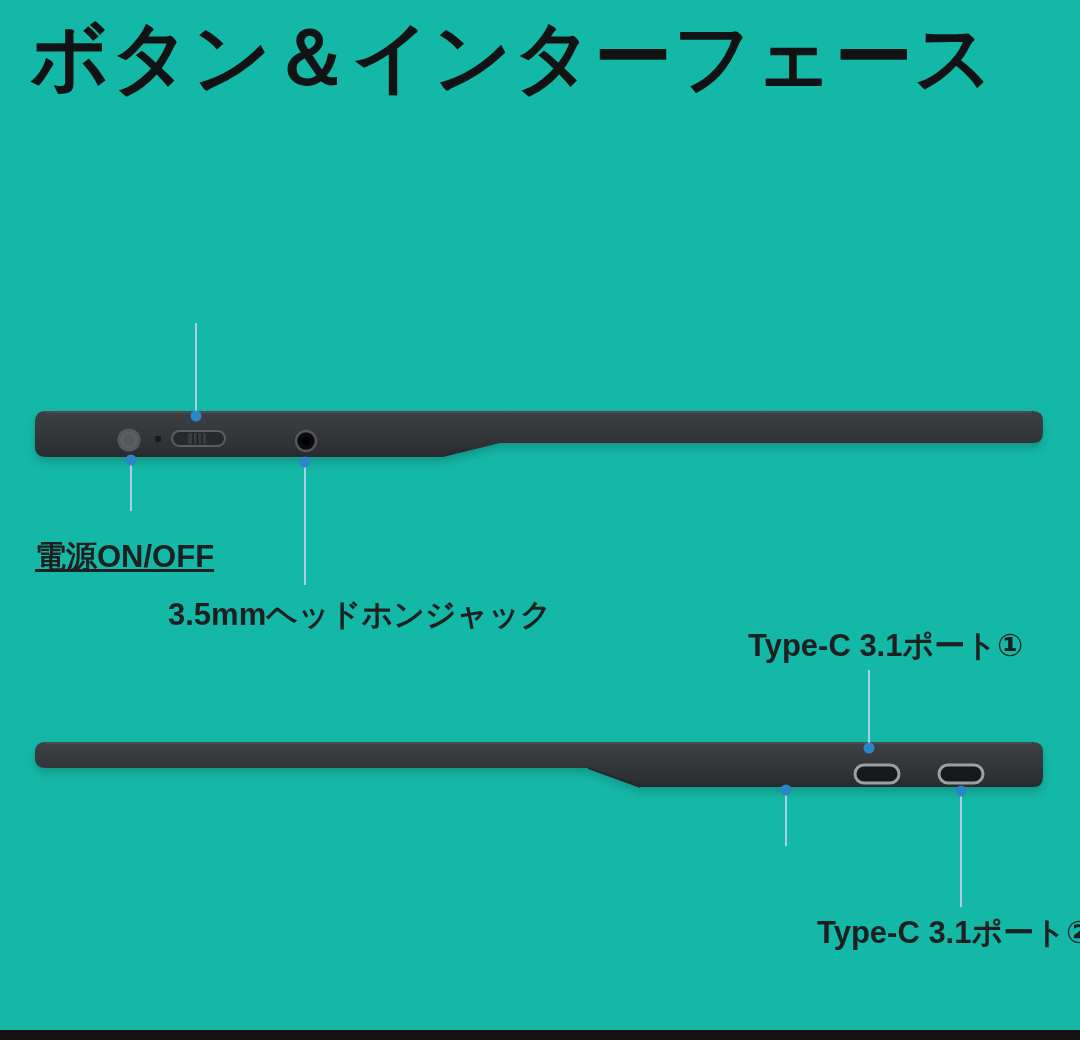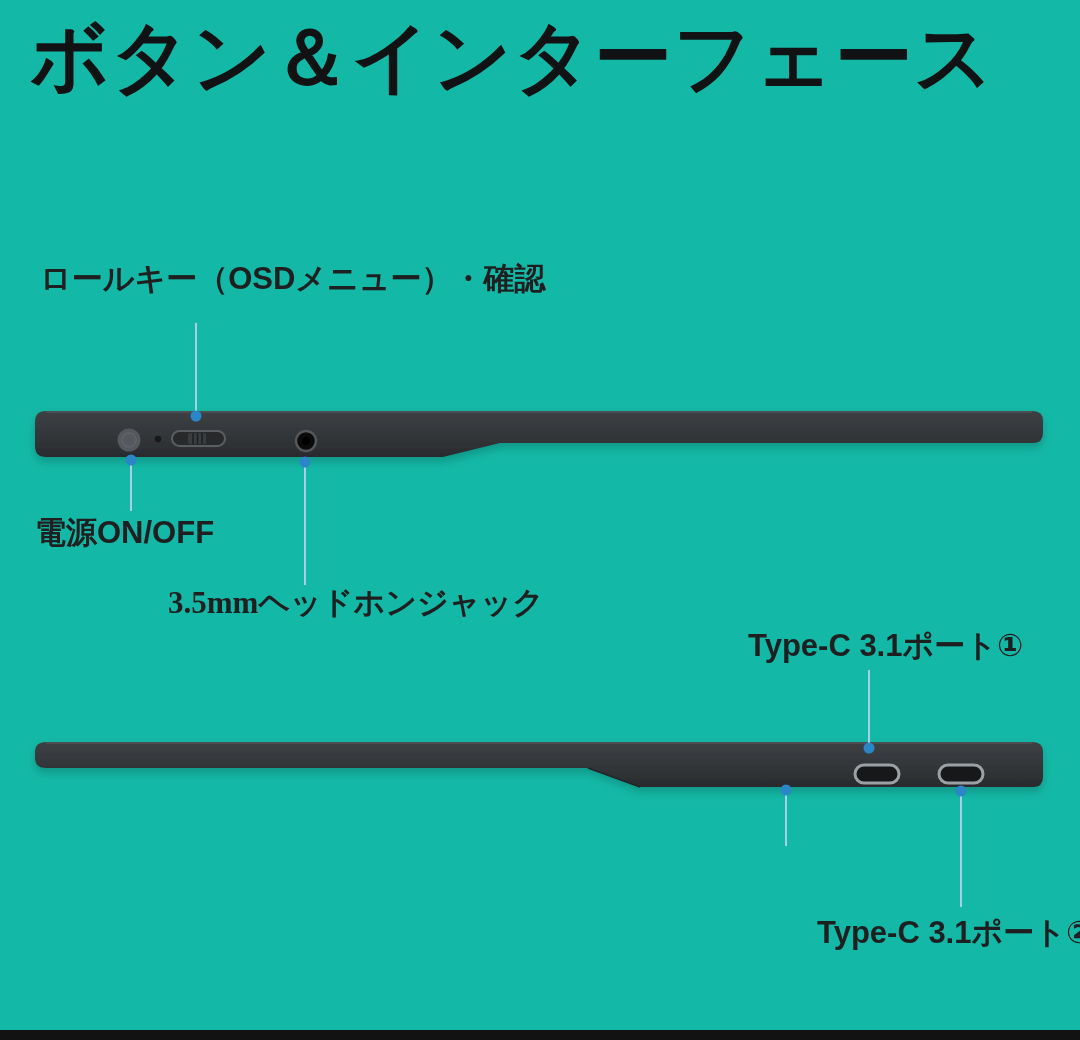--- a/index.html
+++ b/index.html
@@ -15,23 +15,23 @@
     position:absolute;left:30px;top:6px;width:1020px;
     font-size:78px;font-weight:900;letter-spacing:1px;
     color:#111214;white-space:nowrap;
   }
   .lbl{
     position:absolute;
     font-size:31px;font-weight:700;color:#1e1f21;
     white-space:nowrap;line-height:1.1;
   }
   #lbl-rollkey{left:40px;top:262px;}
-  #lbl-power1{left:35px;top:516px;}
+  #lbl-power1{left:35px;top:540px;text-decoration:underline;}
   #lbl-power2{left:37px;top:551px;}
-  #lbl-jack{left:168px;top:586px;font-family:Liberation Serif, serif;}
+  #lbl-jack{left:168px;top:598px;}
   #lbl-typec1{left:748px;top:629px;}
   #lbl-minihd{left:654px;top:852px;font-size:32px;}
   #lbl-typec2{left:779px;top:916px;margin-left:38px;}
   #device-svg{position:absolute;left:0;top:0;}
   .footer-bar{
     position:absolute;left:0;top:1030px;width:1080px;height:10px;
     background:#121212;
   }
 </style>
 </head>
@@ -100,20 +100,19 @@
     <g fill="#2b86c7">
       <circle cx="196" cy="416" r="5.5"></circle>
       <circle cx="131" cy="460" r="5.5"></circle>
       <circle cx="305" cy="462" r="5.5"></circle>
       <circle cx="869" cy="748" r="5.5"></circle>
       <circle cx="786" cy="790" r="5.5"></circle>
       <circle cx="961" cy="791" r="5.5"></circle>
     </g>
   </svg>
 
-  <div class="lbl" id="lbl-rollkey">ロールキー（OSDメニュー）・確認</div>
   <div class="lbl" id="lbl-power1">電源ON/OFF</div>
   <div class="lbl" id="lbl-jack">3.5mmヘッドホンジャック</div>
   <div class="lbl" id="lbl-typec1">Type-C 3.1ポート①</div>
   <div class="lbl" id="lbl-typec2">Type-C 3.1ポート②</div>
 
   <div class="footer-bar"></div>
 </div>
 
 </body></html>

